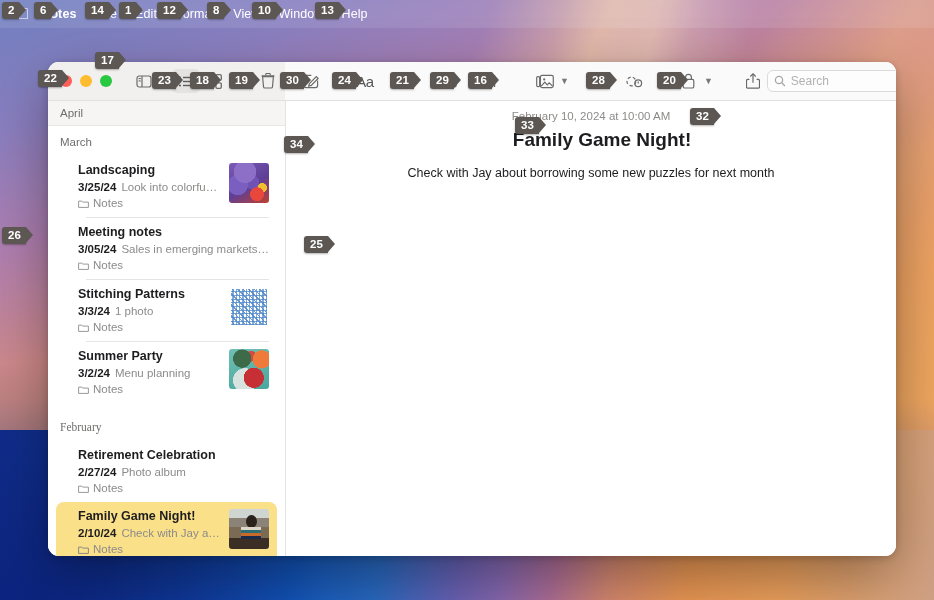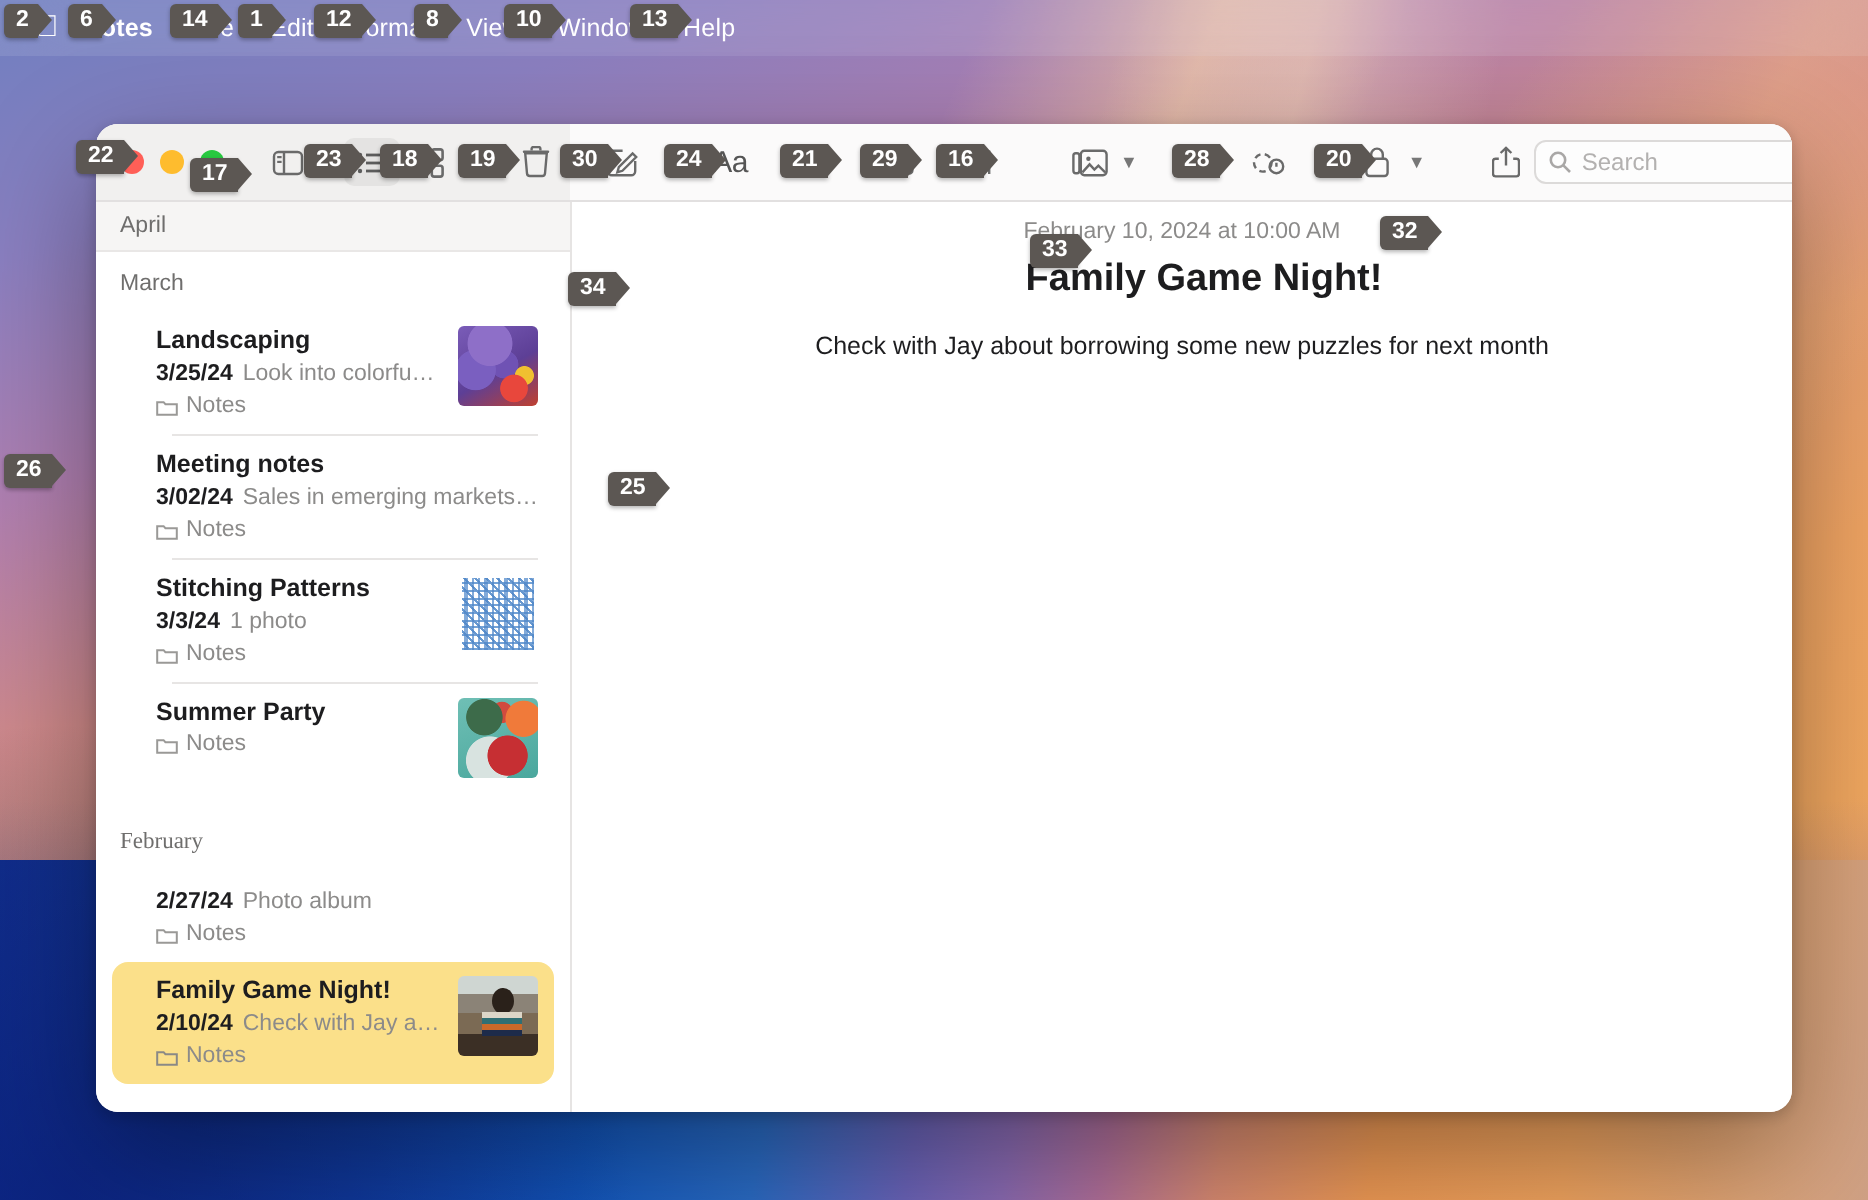--- a/index.html
+++ b/index.html
@@ -468,21 +468,21 @@
               </div>
             </div>
             <div class="thumb th-iris"></div>
           </div>
           <div class="divider"></div>
 
           <div class="note">
             <div class="txt">
               <div class="title">Meeting notes</div>
               <div class="sub">
-                <span class="date">3/02/24</span><span class="snip">Sales in emerging markets…</span>
+                <span class="date">3/05/24</span><span class="snip">Sales in emerging markets…</span>
               </div>
               <div class="folder">
                 <svg width="11" height="9" viewBox="0 0 11 9">
                     <path d="M.6 2.1h3.2l.9 1h5.7v5.3H.6z" fill="none" stroke="#9a9997" stroke-width="1"></path>
                   </svg>
                 <span>Notes</span>
               </div>
             </div>
           </div>
           <div class="divider"></div>
@@ -500,36 +500,40 @@
                 <span>Notes</span>
               </div>
             </div>
             <div class="thumb th-stitch"></div>
           </div>
           <div class="divider"></div>
 
           <div class="note">
             <div class="txt">
               <div class="title">Summer Party</div>
+              <div class="sub">
+                <span class="date">3/2/24</span><span class="snip">Menu planning</span>
+              </div>
               <div class="folder">
                 <svg width="11" height="9" viewBox="0 0 11 9">
                     <path d="M.6 2.1h3.2l.9 1h5.7v5.3H.6z" fill="none" stroke="#9a9997" stroke-width="1"></path>
                   </svg>
                 <span>Notes</span>
               </div>
             </div>
             <div class="thumb th-food"></div>
           </div>
         </div>
 
         <div class="month" style="padding-top:18px;font-family:Liberation Serif, serif;">February</div>
         <div class="note-wrap">
 
           <div class="note">
             <div class="txt">
+              <div class="title">Retirement Celebration</div>
               <div class="sub">
                 <span class="date">2/27/24</span><span class="snip">Photo album</span>
               </div>
               <div class="folder">
                 <svg width="11" height="9" viewBox="0 0 11 9">
                     <path d="M.6 2.1h3.2l.9 1h5.7v5.3H.6z" fill="none" stroke="#9a9997" stroke-width="1"></path>
                   </svg>
                 <span>Notes</span>
               </div>
             </div>
@@ -603,21 +607,21 @@
 <div id="badge-layer">
     <div class="badge" style="left: 2px; top: 2px;">2</div>
     <div class="badge" style="left: 34px; top: 2px;">6</div>
     <div class="badge" style="left: 85px; top: 2px;">14</div>
     <div class="badge" style="left: 119px; top: 2px;">1</div>
     <div class="badge" style="left: 157px; top: 2px;">12</div>
     <div class="badge" style="left: 207px; top: 2px;">8</div>
     <div class="badge" style="left: 252px; top: 2px;">10</div>
     <div class="badge" style="left: 315px; top: 2px;">13</div>
     <div class="badge" style="left: 38px; top: 70px;">22</div>
-    <div class="badge" style="left: 95px; top: 79px;">17</div>
+    <div class="badge" style="left: 95px; top: 52px;">17</div>
     <div class="badge" style="left: 152px; top: 72px;">23</div>
     <div class="badge" style="left: 190px; top: 72px;">18</div>
     <div class="badge" style="left: 229px; top: 72px;">19</div>
     <div class="badge" style="left: 280px; top: 72px;">30</div>
     <div class="badge" style="left: 332px; top: 72px;">24</div>
     <div class="badge" style="left: 390px; top: 72px;">21</div>
     <div class="badge" style="left: 430px; top: 72px;">29</div>
     <div class="badge" style="left: 468px; top: 72px;">16</div>
     <div class="badge" style="left: 586px; top: 72px; text-align: center;">28</div>
     <div class="badge" style="left: 657px; top: 72px;">20</div>

